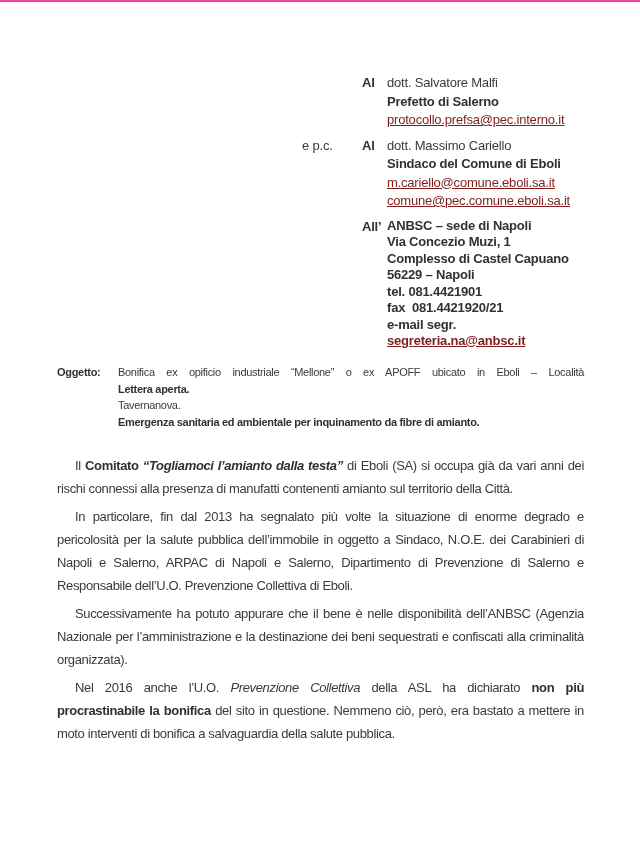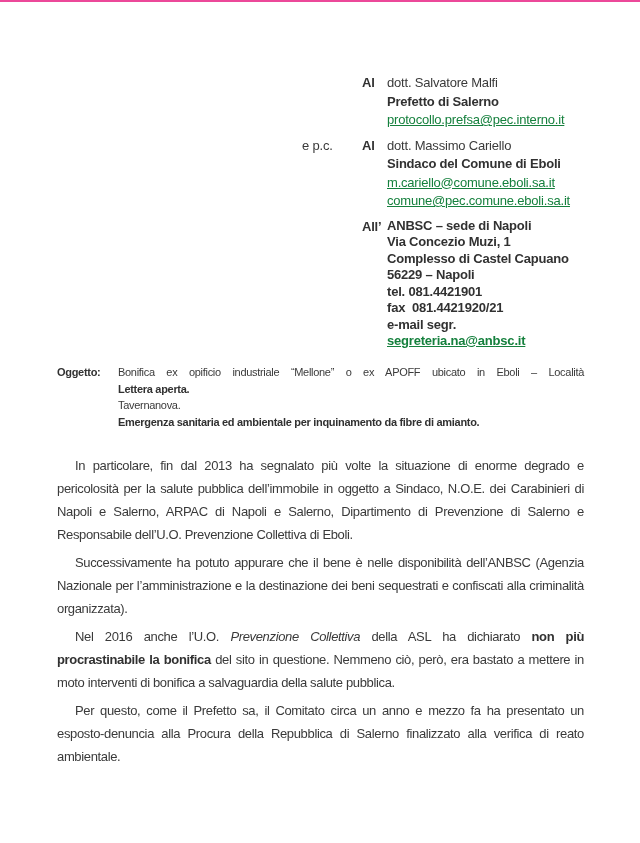--- a/index.html
+++ b/index.html
@@ -14,21 +14,21 @@
     background: #ffffff;
     border-top: 2px solid #ec4899;
     font-family: "Liberation Sans", "DejaVu Sans", sans-serif;
     color: #3a3a3a;
     overflow: hidden;
     box-sizing: border-box;
   }
   .bold   { font-weight: bold; color: #313131; }
   .italic { font-style: italic; }
   .link {
-    color: #15803d;
+    color: #7f1d1d;
     text-decoration: underline;
     cursor: pointer;
   }
 
   
   .recipients {
     position: absolute;
     top: 72px;
     left: 302px;
     width: 290px;
@@ -123,19 +123,19 @@
     <div class="subject-line bold">Oggetto:</div>
     <div>
       <div class="subject-line just-full">Bonifica ex opificio industriale “Mellone” o ex APOFF ubicato in Eboli – Località</div>
       <div class="subject-line bold">Lettera aperta.</div>
       <div class="subject-line">Tavernanova.</div>
       <div class="subject-line bold">Emergenza sanitaria ed ambientale per inquinamento da fibre di amianto.</div>
     </div>
   </div>
 
   <div class="body-text">
+    <p><span>Il </span><span class="bold">Comitato </span><span class="bold italic">“Togliamoci l’amianto dalla testa”</span><span> di Eboli (SA) si occupa già da vari anni dei rischi connessi alla presenza di manufatti contenenti amianto sul territorio della Città.</span></p>
     <p>In particolare, fin dal 2013 ha segnalato più volte la situazione di enorme degrado e pericolosità per la salute pubblica dell’immobile in oggetto a Sindaco, N.O.E. dei Carabinieri di Napoli e Salerno, ARPAC di Napoli e Salerno, Dipartimento di Prevenzione di Salerno e Responsabile dell’U.O. Prevenzione Collettiva di Eboli.</p>
     <p>Successivamente ha potuto appurare che il bene è nelle disponibilità dell’ANBSC (Agenzia Nazionale per l’amministrazione e la destinazione dei beni sequestrati e confiscati alla criminalità organizzata).</p>
     <p><span>Nel 2016 anche l’U.O. </span><span class="italic">Prevenzione Collettiva</span><span> della ASL ha dichiarato </span><span class="bold">non più procrastinabile la bonifica</span><span> del sito in questione. Nemmeno ciò, però, era bastato a mettere in moto interventi di bonifica a salvaguardia della salute pubblica.</span></p>
-    <p>Per questo, come il Prefetto sa, il Comitato circa un anno e mezzo fa ha presentato un esposto-denuncia alla Procura della Repubblica di Salerno finalizzato alla verifica di reato ambientale.</p>
   </div>
 
 </div>
 
 </body></html>

